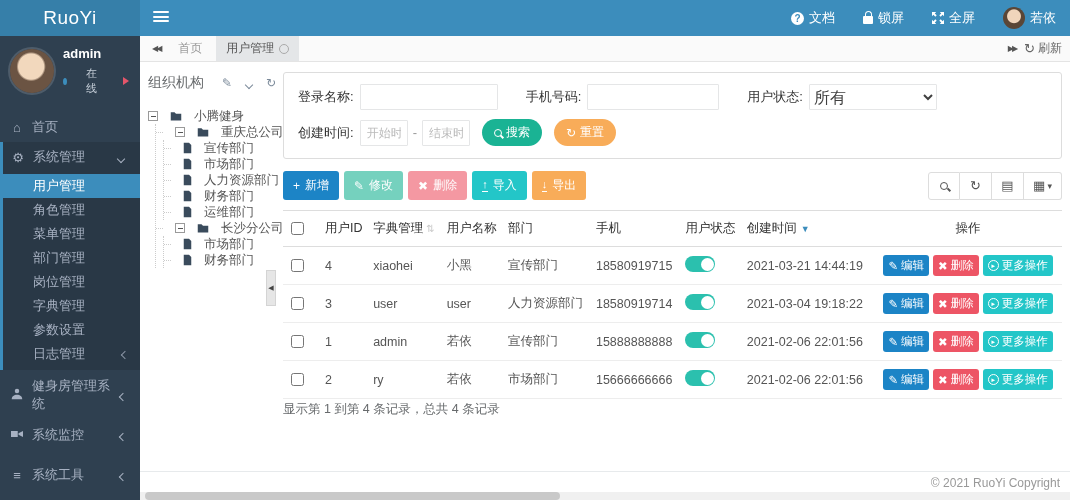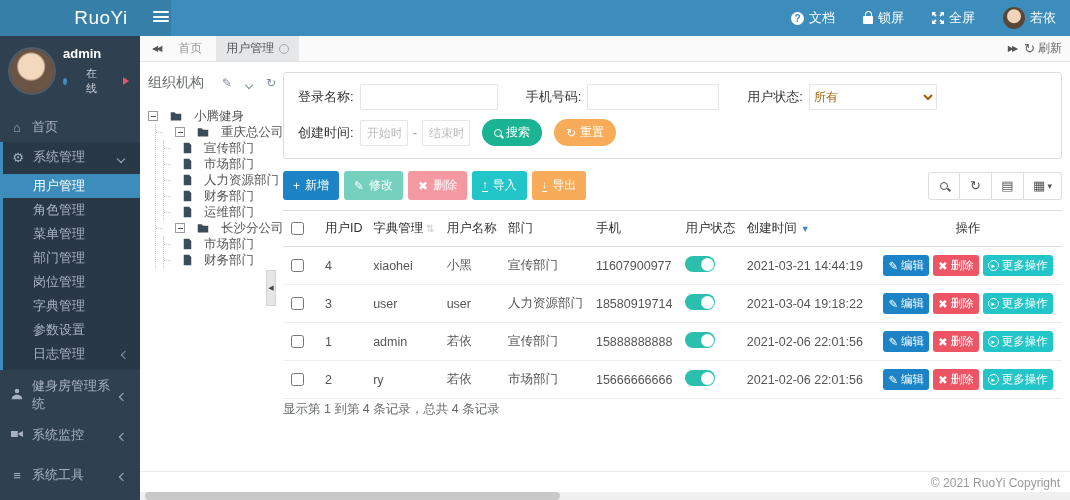--- a/index.html
+++ b/index.html
@@ -1,21 +1,21 @@
 <!DOCTYPE html>
 <html><head>
 <meta charset="utf-8">
 <style>
   html,body{margin:0;padding:0;background:#fff;}
   body{width:1070px;height:500px;position:relative;overflow:hidden;
        font-family:"Liberation Sans","DejaVu Sans",sans-serif;font-size:13px;color:#555;}
   
   .navbar{position:absolute;left:0;top:0;width:1070px;height:36px;background:#3c8dbc;z-index:5;}
   .logo{position:absolute;left:0;top:0;width:140px;height:36px;background:#367fa9;color:#fff;
-        text-align:center;line-height:36px;font-size:19px;letter-spacing:.5px;cursor:pointer;padding-left:31px;}
+        text-align:center;line-height:36px;font-size:19px;letter-spacing:.5px;cursor:pointer;}
   .hamburger{position:absolute;left:153px;top:11px;width:16px;height:13px;cursor:pointer;}
   .hamburger i{display:block;height:2px;background:#fff;margin-bottom:2.5px;border-radius:1px;}
   .nav-right{position:absolute;right:14px;top:0;height:36px;display:flex;align-items:center;gap:28px;}
   .nav-item{display:flex;align-items:center;gap:5px;color:#fff;font-size:13px;cursor:pointer;white-space:nowrap;}
   .i-q{display:inline-flex;align-items:center;justify-content:center;width:13px;height:13px;border-radius:50%;
        background:#fff;color:#3c8dbc;font-size:10px;font-weight:bold;}
   .i-lock{display:inline-block;width:10px;height:8px;background:#fff;border-radius:1px;position:relative;margin-top:4px;}
   .i-lock::before{content:"";position:absolute;left:1.5px;top:-5px;width:7px;height:6px;box-sizing:border-box;
        border:1.5px solid #fff;border-bottom:none;border-radius:3.5px 3.5px 0 0;}
   .avatar-sm{width:22px;height:22px;border-radius:50%;
@@ -77,21 +77,21 @@
   .panel-main{position:absolute;left:143px;right:8px;top:10px;bottom:0;}
   .search-box{border:1px solid #ddd;border-radius:3px;padding:11px 14px 12px;background:#fff;}
   .form-row{display:flex;align-items:center;}
   .form-row + .form-row{margin-top:9px;}
   .f-label{color:#333;margin-right:6px;white-space:nowrap;}
   .f-input{height:26px;box-sizing:border-box;border:1px solid #e5e6e7;border-radius:1px;padding:0 6px;font-size:12px;
        color:#555;outline:none;font-family:inherit;}
   .f-input::placeholder{color:#bbb;}
   .inp-login{width:138px;margin-right:28px;}
   .inp-phone{width:132px;margin-right:28px;}
-  .sel-status{width:128px;height:26px;border:1px solid #e5e6e7;border-radius:1px;font-size:12px;color:#a16207;
+  .sel-status{width:128px;height:26px;border:1px solid #e5e6e7;border-radius:1px;font-size:16px;color:#404040;
        font-family:inherit;outline:none;background:#fff;}
   .inp-date{width:48px;}
   .date-sep{margin:0 5px;color:#999;}
   .btn-round{display:inline-flex;align-items:center;gap:4px;border:none;color:#fff;font-size:12px;
        padding:5px 12px;border-radius:15px;cursor:pointer;margin-left:12px;font-family:inherit;}
   .btn-search{background:#1ab394;}
   .btn-reset{background:#f8ac59;}
   .i-mag{width:6px;height:6px;border:1.5px solid currentColor;border-radius:50%;position:relative;display:inline-block;}
   .i-mag::after{content:"";position:absolute;width:1.5px;height:4px;background:currentColor;
        transform:rotate(-45deg);right:-2px;bottom:-3px;}
@@ -439,21 +439,21 @@
               <th style="text-align: center;"><span>操作</span></th>
             </tr>
           </thead>
         <tbody id="tbody">
             <tr>
               <td class="col-cb"><input type="checkbox" style=""></td>
               <td>4</td>
               <td>xiaohei</td>
               <td>小黑</td>
               <td>宣传部门</td>
-              <td>11607900977</td>
+              <td>18580919715</td>
               <td><span class="toggle"></span></td>
               <td>2021-03-21 14:44:19</td>
               <td>
                 <div class="ops">
                   <button class="btn-row rb-edit">
                     <span>✎</span>
                     <span>编辑</span>
                   </button>
                   <button class="btn-row rb-del">
                     <span>✖</span>

